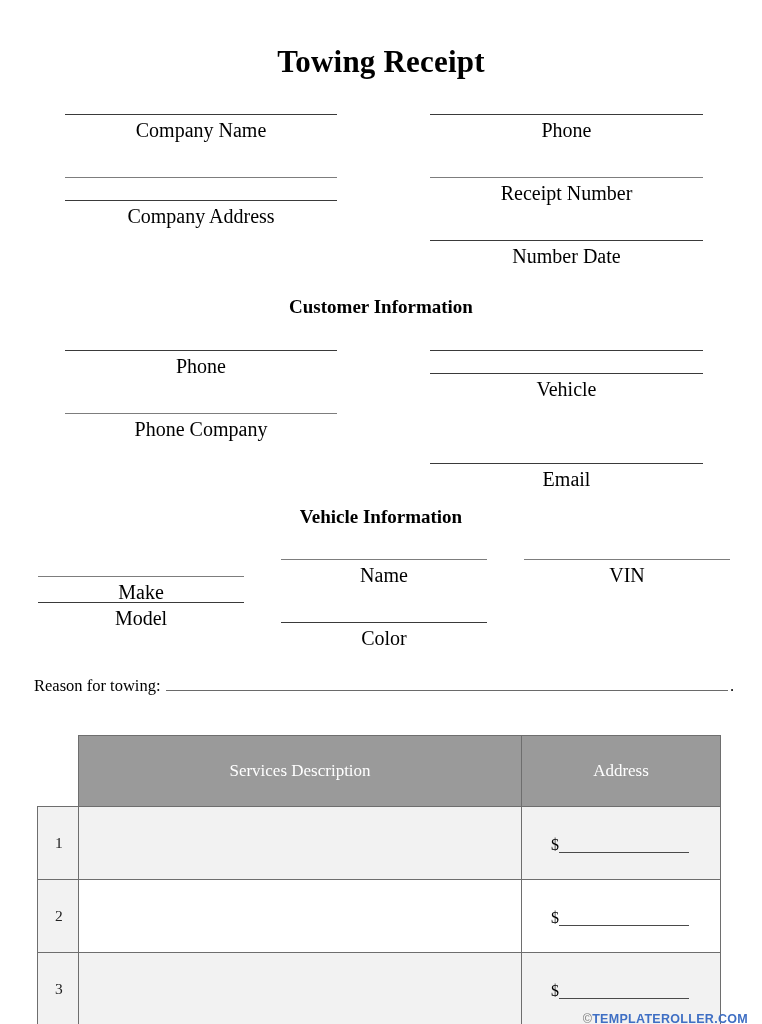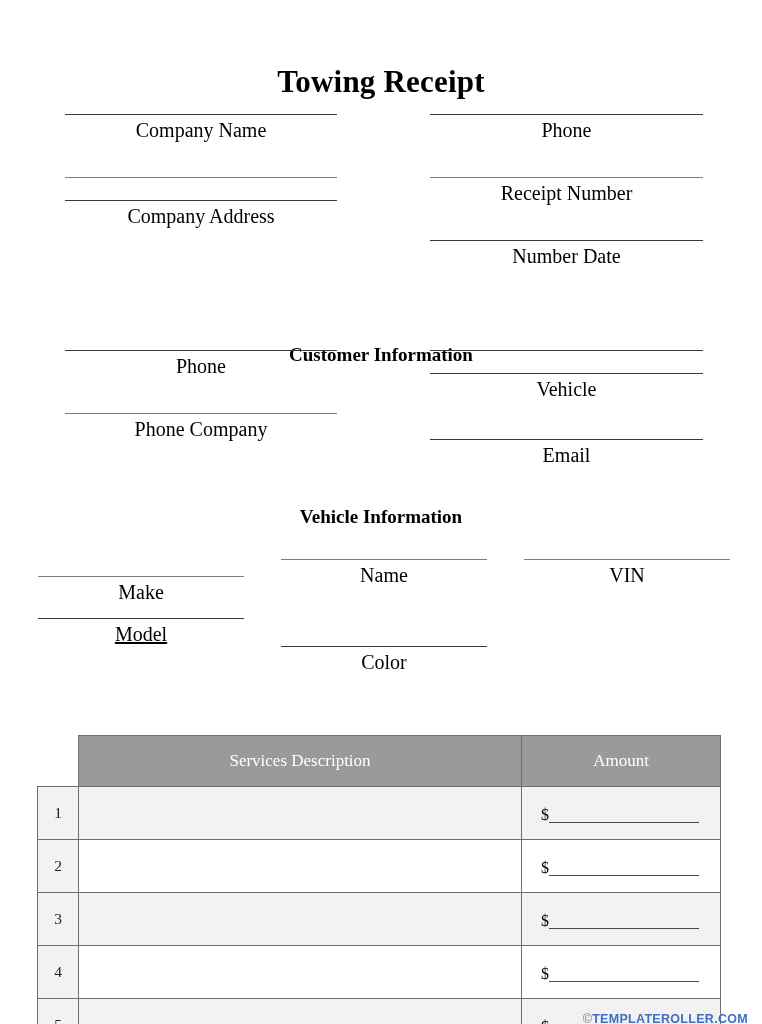--- a/index.html
+++ b/index.html
@@ -24,33 +24,32 @@
   
   .doc-title {
     position: absolute;
     top: 44px;
     left: 0;
     width: 762px;
     text-align: center;
     font-size: 31px;
     font-weight: bold;
     letter-spacing: 0.2px;
-    margin-top: 20px;
   }
 
   
   .section-heading {
     position: absolute;
     left: 0;
     width: 762px;
     text-align: center;
     font-size: 19px;
     font-weight: bold;
   }
-  #heading-customer { top: 296px; margin-top: 48px; }
+  #heading-customer { top: 296px; }
   #heading-vehicle  { top: 506px; }
 
   
   .field {
     position: absolute;
   }
   .rule {
     border-bottom: 1.4px solid #3a3a3a;
     height: 0;
     width: 100%;
@@ -93,21 +92,21 @@
     position: absolute;
     left: 37px;
     top: 735px;
     width: 683px;
     border-collapse: collapse;
     table-layout: fixed;
   }
   .services-table th,
   .services-table td {
     border: 1px solid #6e6e6e;
-    padding: 7px;
+    padding: 17px;
     height: 38px;
   }
   .services-table thead th {
     background: #9a9a9a;
     color: #ffffff;
     font-weight: normal;
     font-size: 17px;
     text-align: center;
     height: 36px;
   }
@@ -217,62 +216,67 @@
     <div class="caption">Phone Company</div>
   </div>
 
   <div class="field" style="left:430px; top:350px; width:273px;">
     <div class="rule"></div>
     <div class="rule-gap"></div>
     <div class="rule"></div>
     <div class="caption">Vehicle</div>
   </div>
 
-  <div class="field" style="left:430px; top:439px; width:273px;">
+  <div class="field" style="left:430px; top:463px; width:273px;">
     <div class="rule"></div>
     <div class="caption">Email</div>
   </div>
 
   <div class="section-heading" id="heading-vehicle">Vehicle Information</div>
 
   <div class="field" style="left:38px; top:576px; width:206px;">
     <div class="rule light"></div>
     <div class="caption">Make</div>
   </div>
-  <div class="field" style="left:38px; top:618px; width:206px;text-decoration:underline;">
+  <div class="field" style="left:38px; top:602px; width:206px;">
     <div class="rule"></div>
     <div class="caption">Model</div>
   </div>
 
   <div class="field" style="left:281px; top:559px; width:206px;">
     <div class="rule light"></div>
     <div class="caption">Name</div>
   </div>
-  <div class="field" style="left:281px; top:622px; width:206px;margin-top:24px;">
+  <div class="field" style="left:281px; top:622px; width:206px;">
     <div class="rule"></div>
     <div class="caption">Color</div>
   </div>
 
   <div class="field" style="left:524px; top:559px; width:206px;">
     <div class="rule light"></div>
     <div class="caption">VIN</div>
   </div>
 
+  <div class="reason-row">
+    <span class="reason-label">Reason for towing:</span>
+    <span class="reason-rule"></span>
+    <span class="reason-period">.</span>
+  </div>
 
   <table class="services-table">
     <colgroup>
       <col class="col-num">
       <col class="col-desc">
       <col class="col-amt">
     </colgroup>
     <thead>
       <tr>
         <th class="corner"></th>
         <th>Services Description</th>
-        <th>Amount</th>
+        <th>Address</th>
       </tr>
     </thead>
     <tbody>
       <tr class="shade">
         <td class="cell-num">1</td>
         <td class="cell-desc"></td>
         <td class="cell-amt">
           <div class="amount-inner">
             <span class="dollar">$</span>
             <span class="amount-rule"></span>

